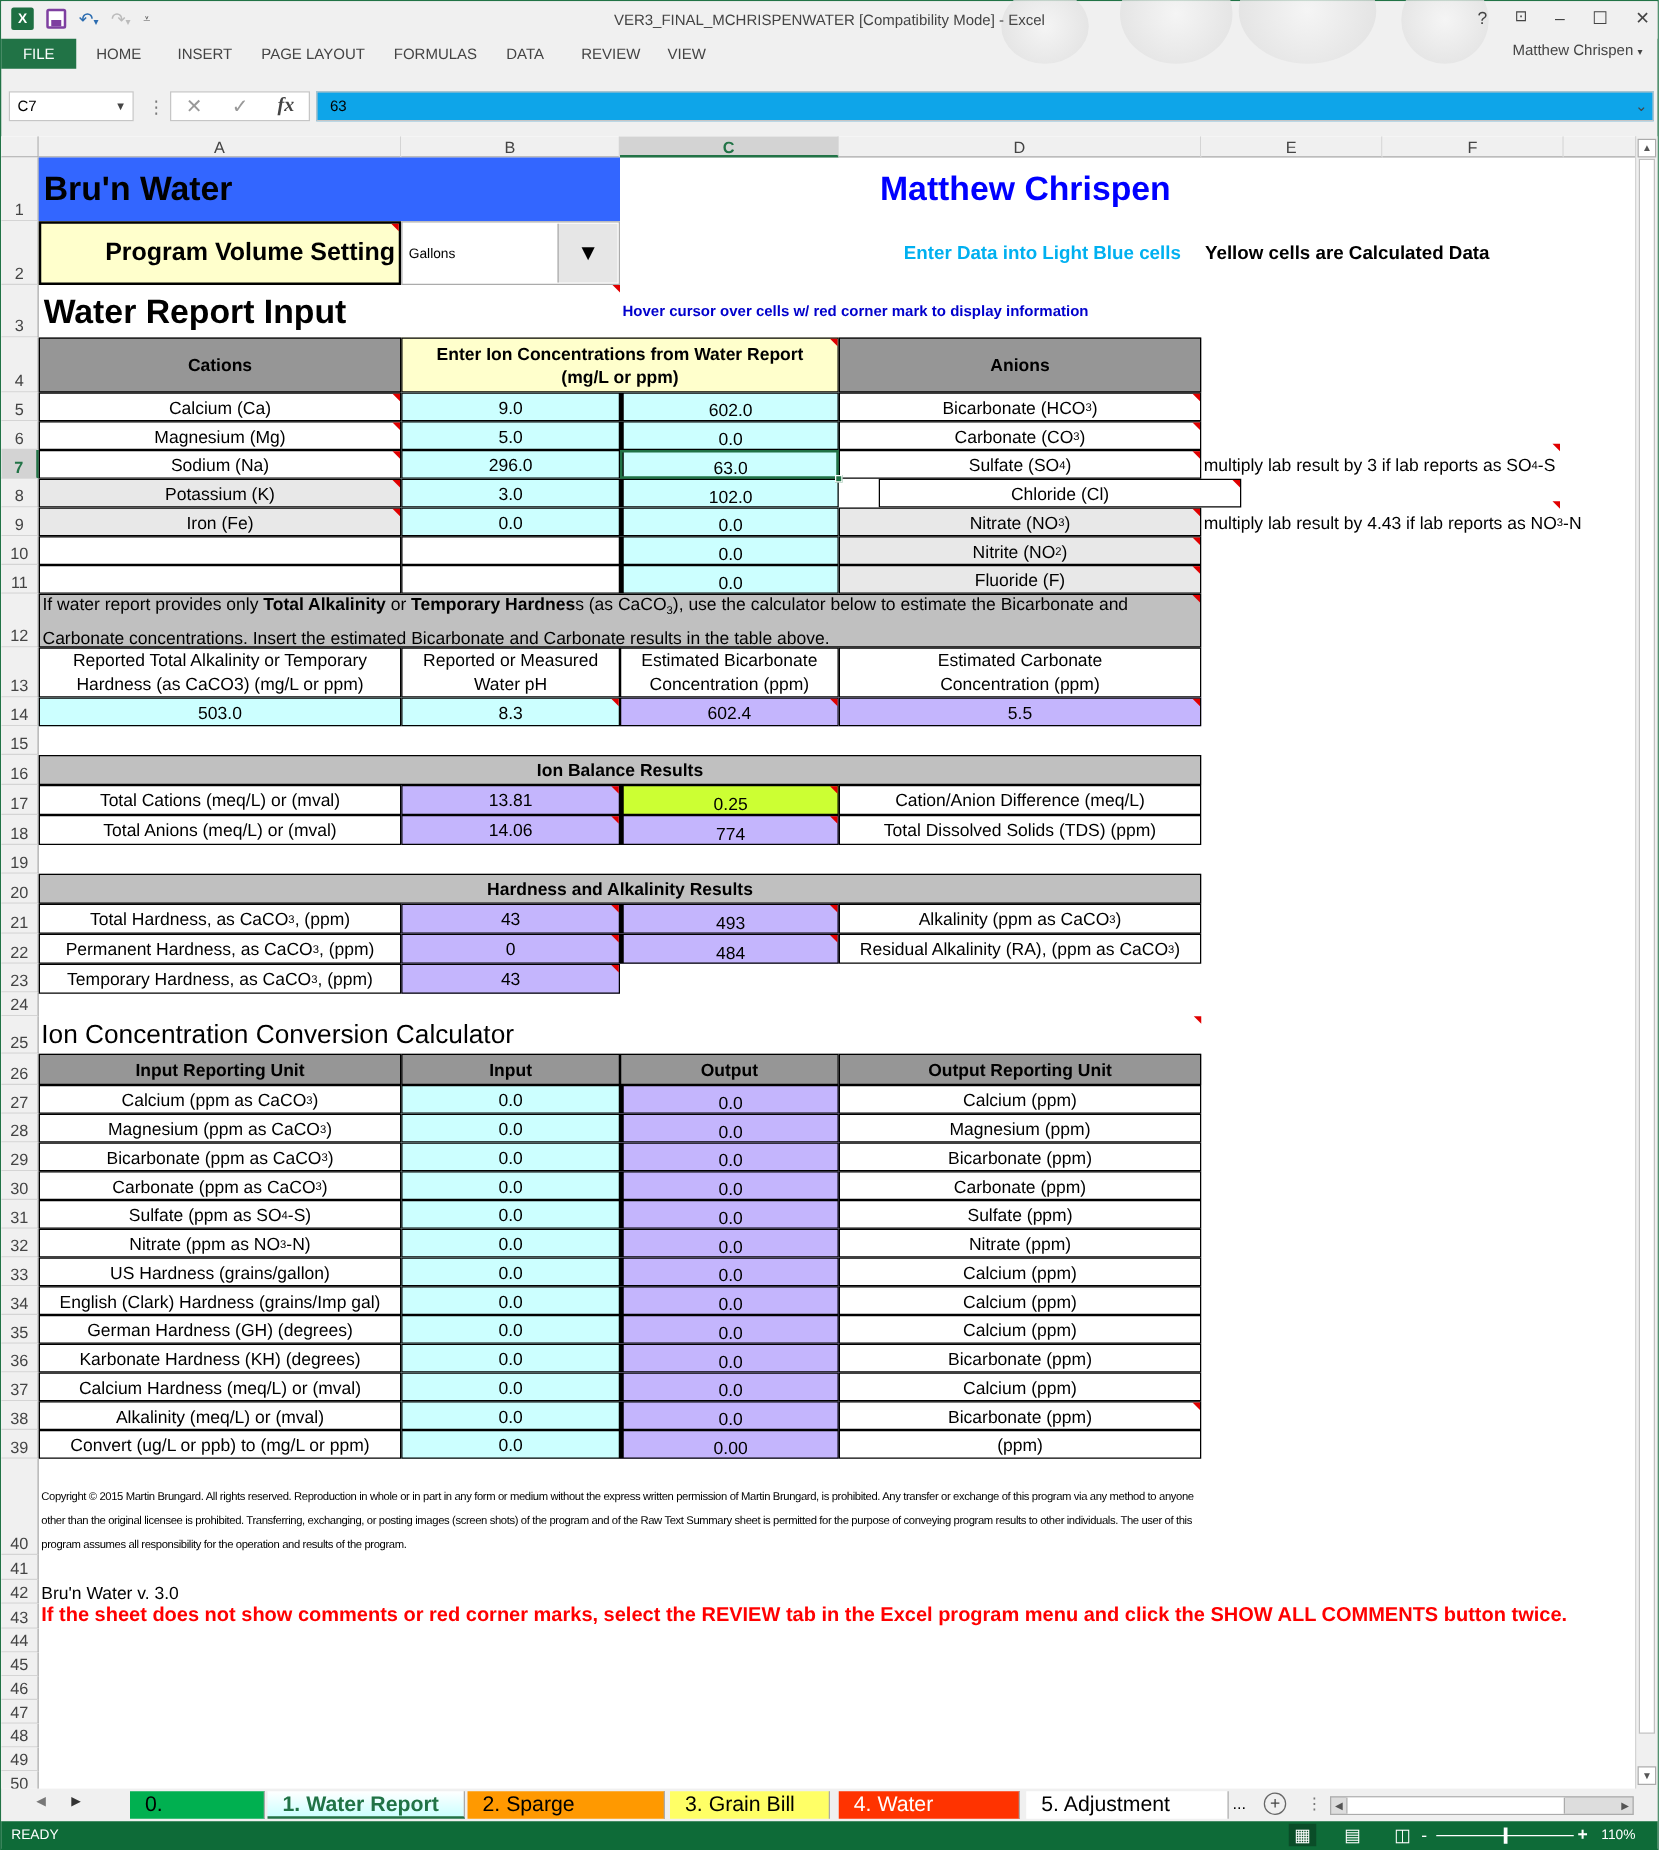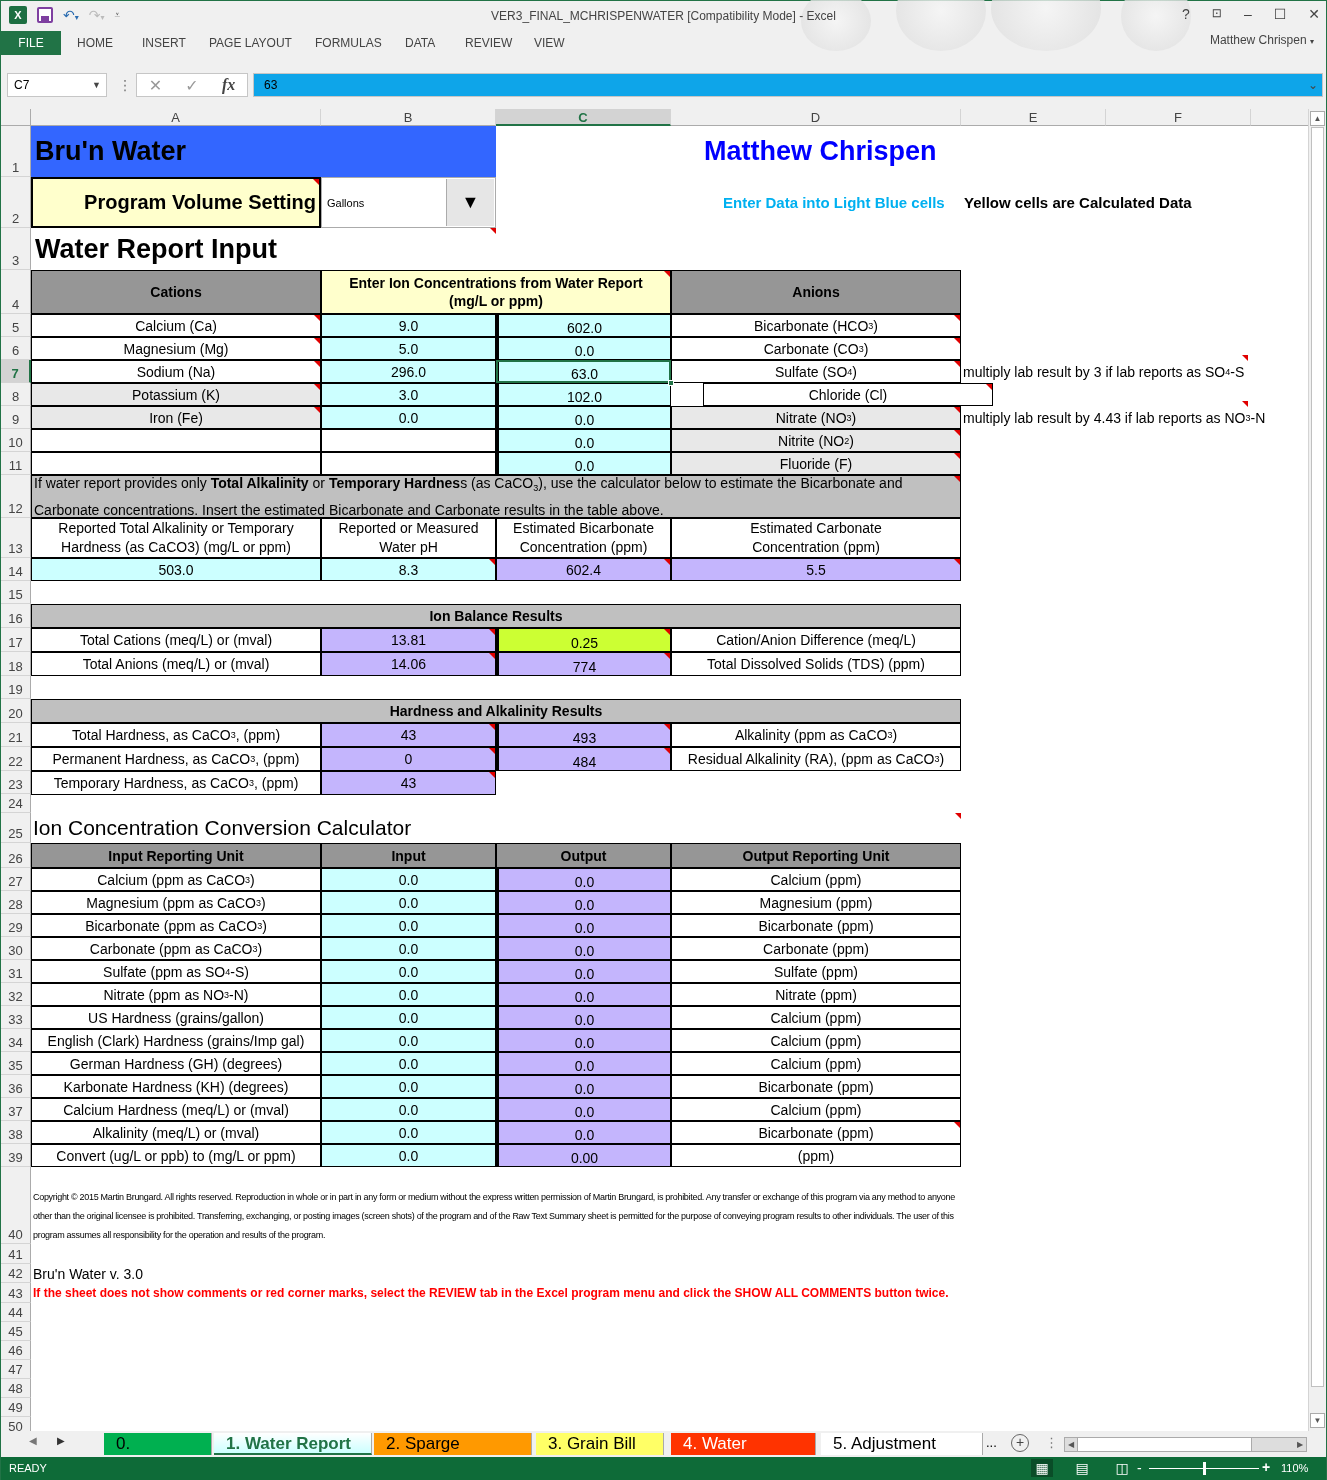--- a/index.html
+++ b/index.html
@@ -193,20 +193,21 @@
 
     <div class="cell bold cmt lyellow b" style="left:30px;top:68px;width:290px;height:51px;justify-content:flex-end;padding-right:3px;font-size:20px;border-width:2px;">Program Volume Setting</div>
     <div class="cell" style="left:320px;top:68px;width:175px;height:51px;background:#fff;border:1px solid #ababab;justify-content:flex-start;padding-left:5px;font-size:11px;">
       <span>Gallons</span>
       <div style="position:absolute;right:1px;top:1px;width:48px;height:47px;background:#e6e6e6;border-left:1px solid #ababab;display:flex;align-items:center;justify-content:center;font-size:18px;">▼</div>
     </div>
     <div class="cell bold" style="left:963px;top:68px;height:51px;font-size:15px;justify-content:flex-start;">Yellow cells are Calculated Data</div>
     <div class="cell bold" style="left:722px;top:68px;height:51px;font-size:15px;color:#00b0f0;justify-content:flex-start;">Enter Data into Light Blue cells</div>
 
     <div class="cell bold" style="left:30px;top:119px;width:465px;height:42px;justify-content:flex-start;padding-left:4px;font-size:27px;">Water Report Input</div>
+    <div class="cell bold" style="left:497px;top:119px;height:42px;font-size:12px;color:#0000cc;justify-content:flex-start;">Hover cursor over cells w/ red corner mark to display information</div>
     <div class="cmt" style="position:absolute;left:488px;top:119px;width:7px;height:7px;"></div>
 
     <div class="cell bold gray b" style="left:30px;top:161px;width:290px;height:44px;font-size:14px;">Cations</div>
     <div class="cell bold lyellow b cmt" style="left:320px;top:161px;width:350px;height:44px;font-size:14px;white-space:normal;padding:0 10px;line-height:18px;">Enter Ion Concentrations from Water Report (mg/L or ppm)</div>
     <div class="cell bold gray b" style="left:670px;top:161px;width:290px;height:44px;font-size:14px;">Anions</div>
 
     <div id="ionrows">
         <div class="cell b  cmt" style="left:30px;top:205px;width:290px;height:23px;">Calcium (Ca)</div>
         <div class="cell b blue" style="left:320px;top:205px;width:175px;height:23px;">9.0</div>
         <div class="cell b blue thickL" style="left:495px;top:205px;width:175px;height:23px;">
@@ -460,21 +461,21 @@
           <span></span>
         </div>
         <div class="cell b blue" style="left:320px;top:1035px;width:175px;height:23px;">0.0</div>
         <div class="cell b yellow thickL" style="left:495px;top:1035px;width:175px;height:23px;">0.00</div>
         <div class="cell b " style="left:670px;top:1035px;width:290px;height:23px;">(ppm)</div>
       </div>
 
     <div class="cell" style="left:32px;top:1078px;width:930px;height:58px;white-space:normal;text-align:left;font-size:9px;line-height:19px;justify-content:flex-start;letter-spacing:-0.3px;">Copyright © 2015 Martin Brungard. All rights reserved. Reproduction in whole or in part in any form or medium without the express written permission of Martin Brungard, is prohibited.  Any transfer or exchange of this program via any method to anyone other than the original licensee is prohibited.  Transferring, exchanging, or posting images (screen shots) of the program and of the Raw Text Summary sheet is permitted for the purpose of conveying program results to other individuals. The user of this program assumes all responsibility for the operation and results of the program.</div>
 
     <div class="cell" style="left:32px;top:1155px;height:19px;font-size:14px;justify-content:flex-start;">Bru'n Water v. 3.0</div>
-    <div class="cell bold" style="left:32px;top:1174px;height:20px;font-size:12px;color:#ff0000;justify-content:flex-start;">If the sheet does not show comments or red corner marks, select the REVIEW tab in the Excel program menu and click the SHOW ALL COMMENTS button twice.</div>
+    <div class="cell bold" style="left:32px;top:1174px;height:20px;font-size:16px;color:#ff0000;justify-content:flex-start;">If the sheet does not show comments or red corner marks, select the REVIEW tab in the Excel program menu and click the SHOW ALL COMMENTS button twice.</div>
   </div>
 
   <div class="vscroll">
     <div class="arr" style="top:2px;">▲</div>
     <div class="thumb"></div>
     <div class="arr" style="top:1304px;">▼</div>
   </div>
 
   <div class="tabbar">
     <span class="tnav" style="left:28px;">◀</span>

